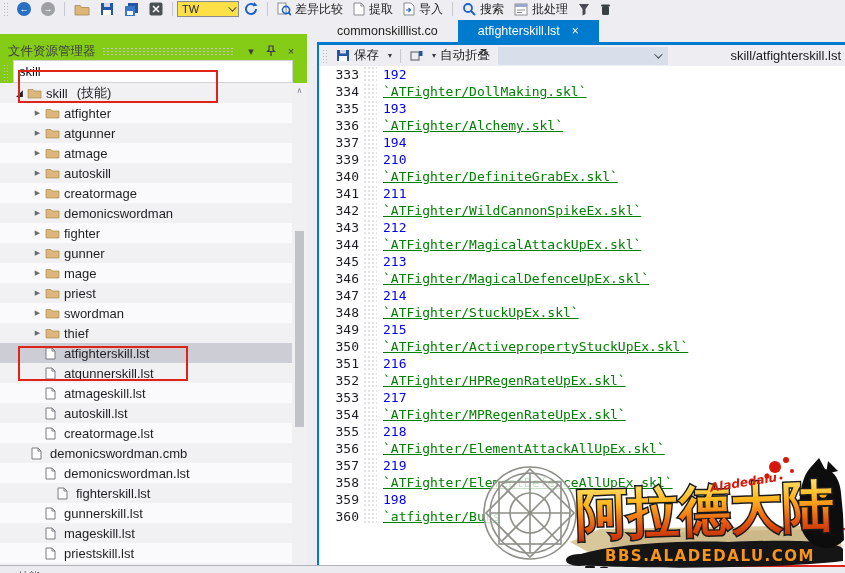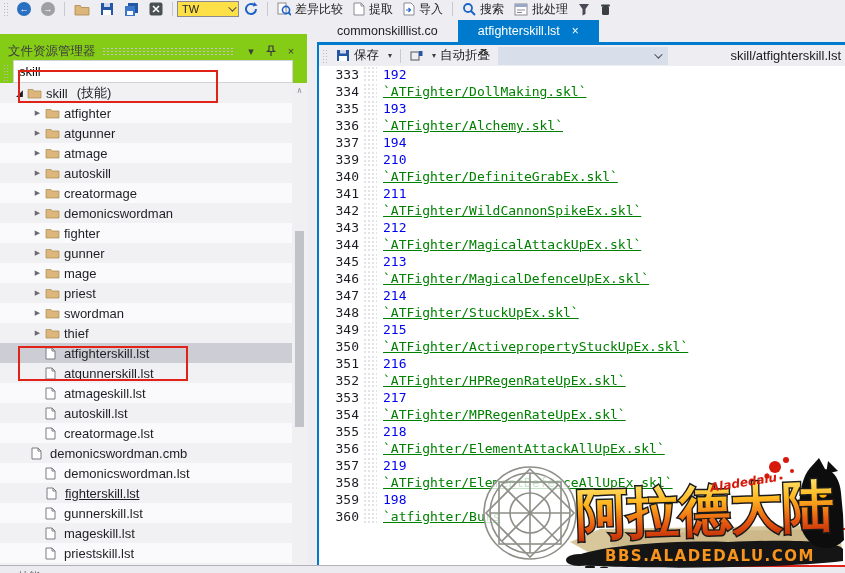--- a/index.html
+++ b/index.html
@@ -425,21 +425,21 @@
     <span class="tree-ico">
 
       <svg class="icon-file" width="11" height="13" viewBox="0 0 11 13">
               <path d="M1 1 h6 l3 3 v8 H1 Z" fill="#fff" stroke="#7a7a82"></path>
               <path d="M7 1 v3 h3" fill="none" stroke="#7a7a82"></path>
             </svg>
     </span>
     <span class="t-label">demonicswordman.lst</span>
     <span class="t-note"></span>
   </div>
-        <div class="tree-row" style="padding-left: 31px; text-decoration: underline;">
+        <div class="tree-row" style="padding-left: 42px;">
     <span class="expander"></span>
     <span class="tree-ico">
 
       <svg class="icon-file" width="11" height="13" viewBox="0 0 11 13">
               <path d="M1 1 h6 l3 3 v8 H1 Z" fill="#fff" stroke="#7a7a82"></path>
               <path d="M7 1 v3 h3" fill="none" stroke="#7a7a82"></path>
             </svg>
     </span>
     <span class="t-label">fighterskill.lst</span>
     <span class="t-note"></span>

